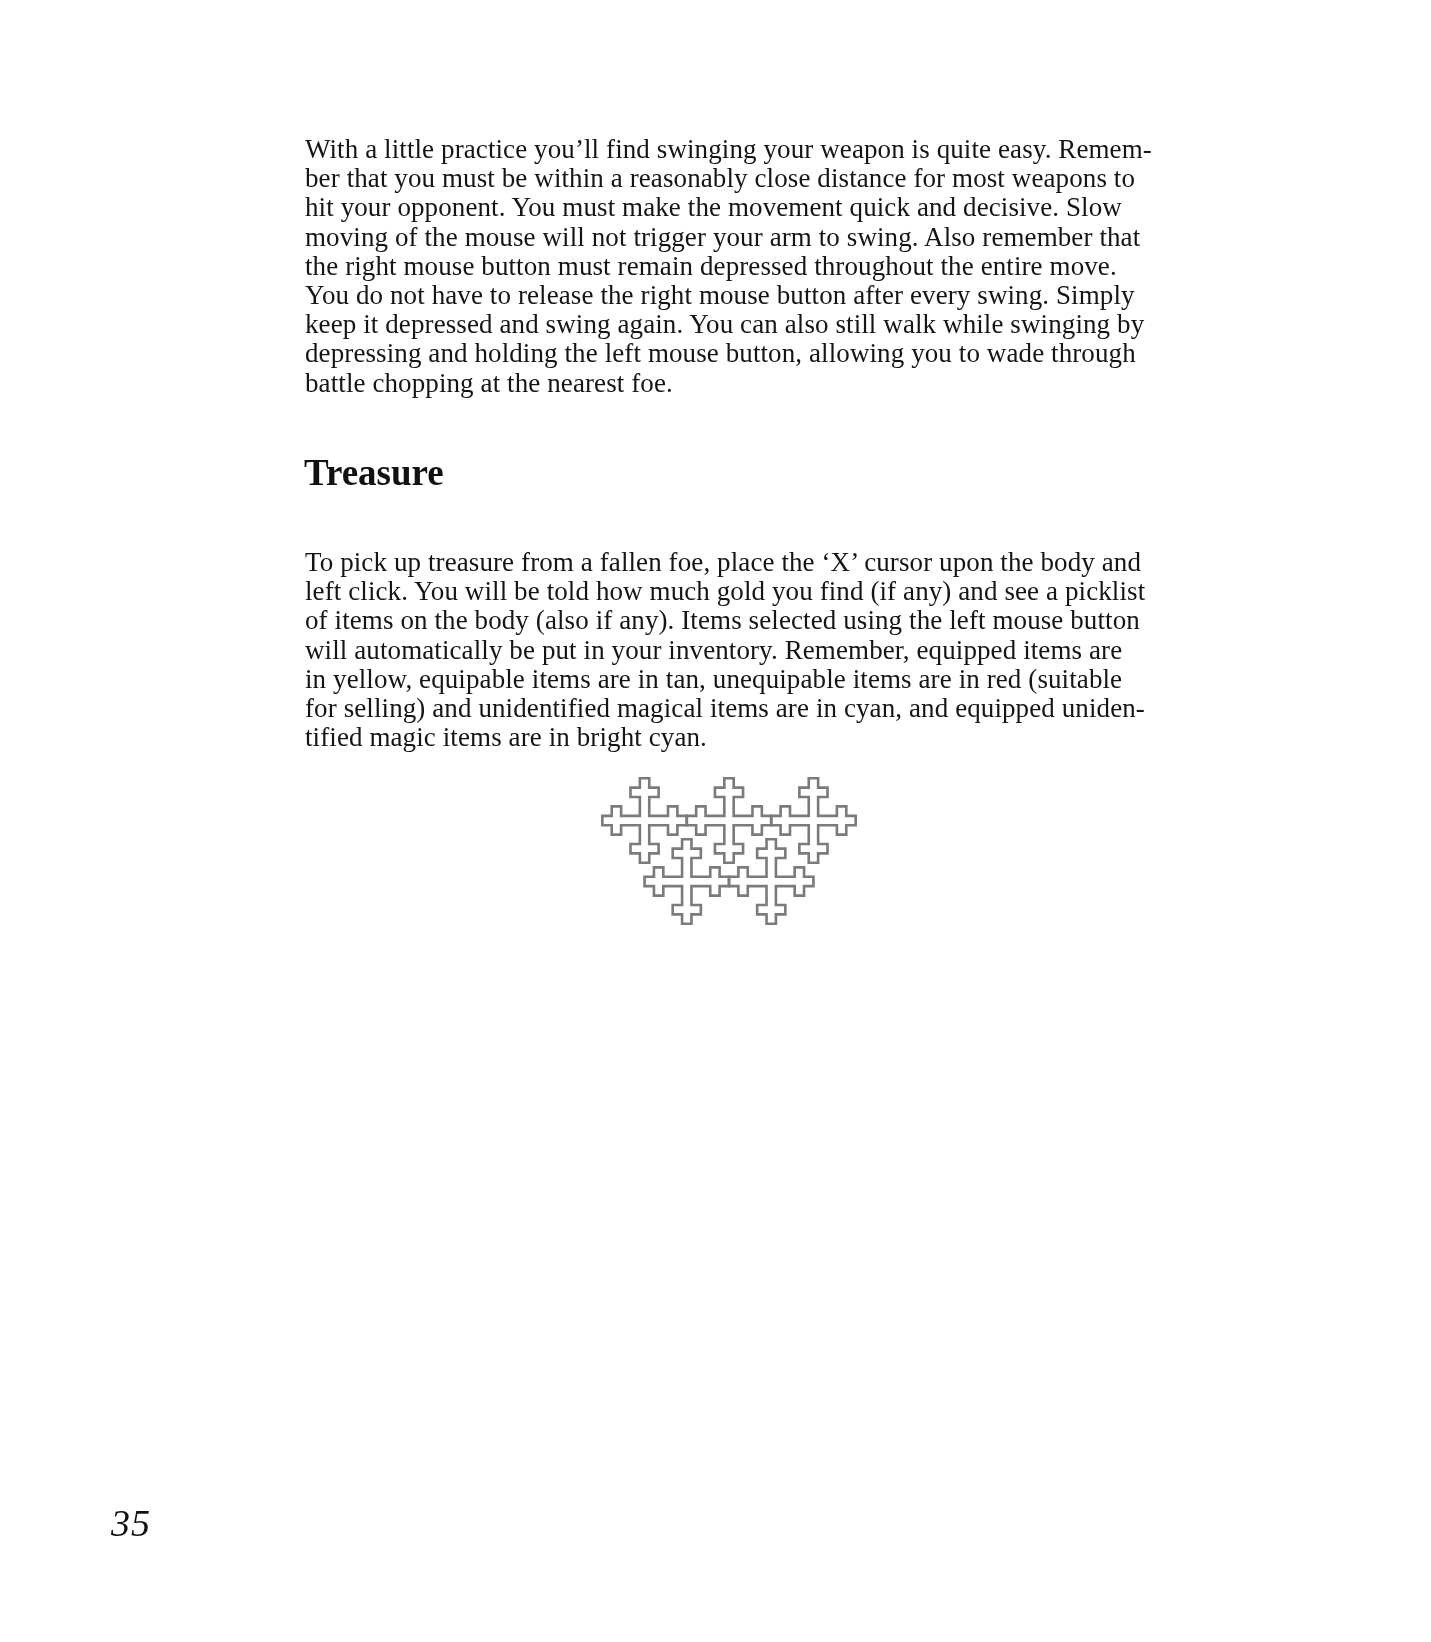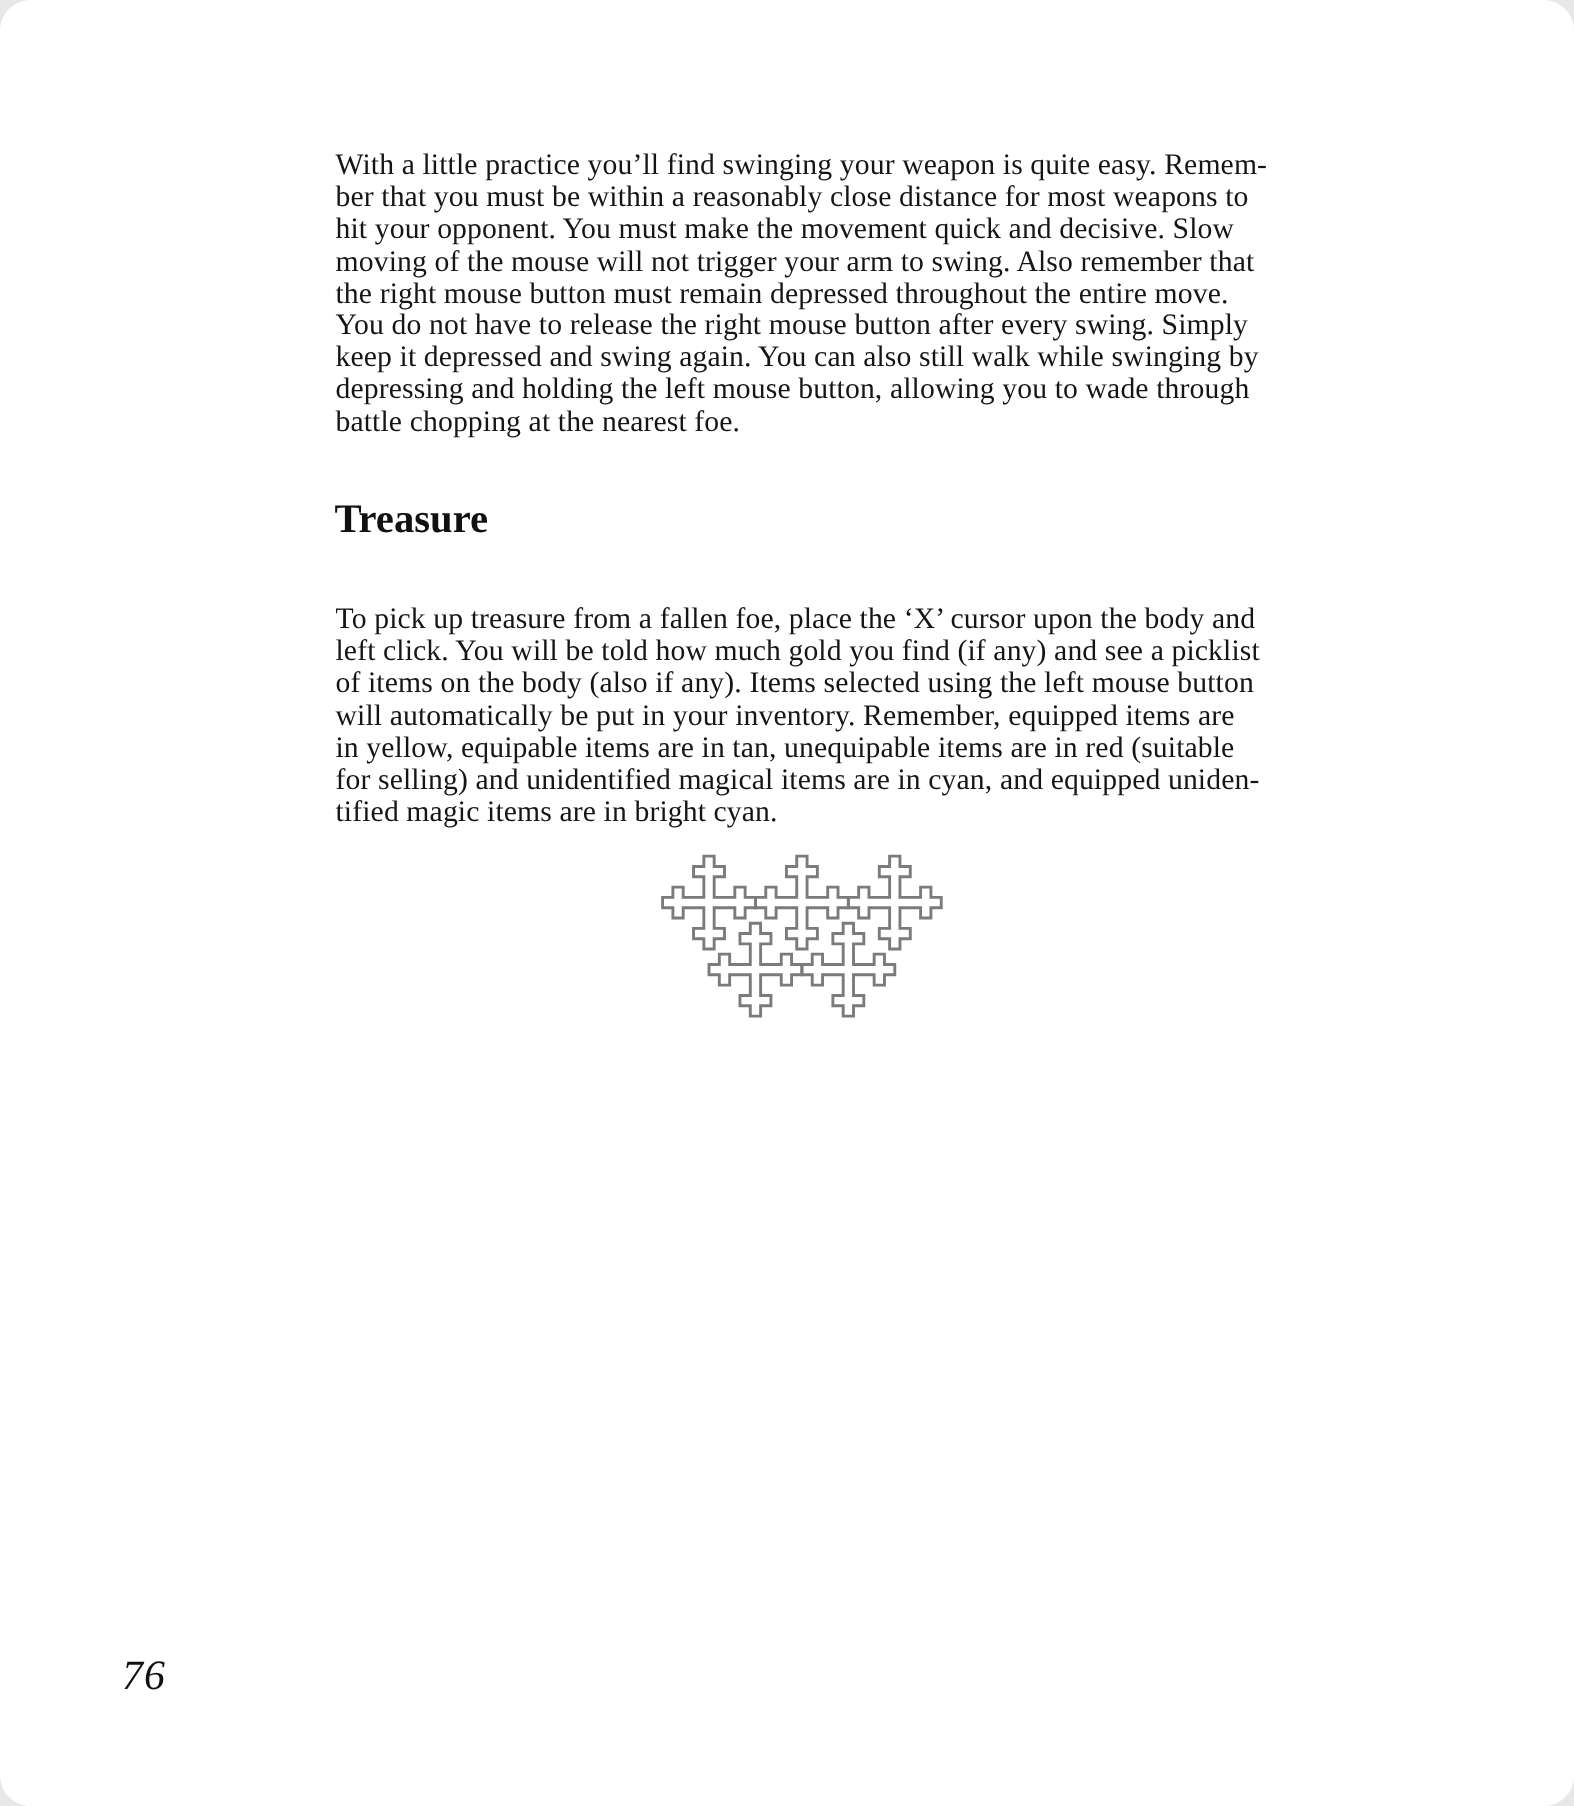--- a/index.html
+++ b/index.html
@@ -6,21 +6,20 @@
   body {
     font-family: "Liberation Serif", serif;
     background: #e8e8e8;
   }
   .page {
     position: relative;
     width: 1431px;
     height: 1642px;
     background: #ffffff;
     overflow: hidden;
-    border-radius: 28px;
   }
   .para {
     position: absolute;
     left: 305px;
     font-size: 27px;
     line-height: 29.2px;
     color: #151515;
     white-space: pre;
     letter-spacing: 0.1px;
   }
@@ -80,15 +79,15 @@
     </g>
     <g fill="none" stroke-width="0.28" stroke-linejoin="miter" stroke="#7b7b7b">
       <use href="#fcross" transform="translate(0,0)"></use>
       <use href="#fcross" transform="translate(9,0)"></use>
       <use href="#fcross" transform="translate(18,0)"></use>
       <use href="#fcross" transform="translate(4.5,6.5)"></use>
       <use href="#fcross" transform="translate(13.5,6.5)"></use>
     </g>
   </svg>
 
-  <div class="page-number">76</div>
+  <div class="page-number">35</div>
 
 </div>
 
 </body></html>

